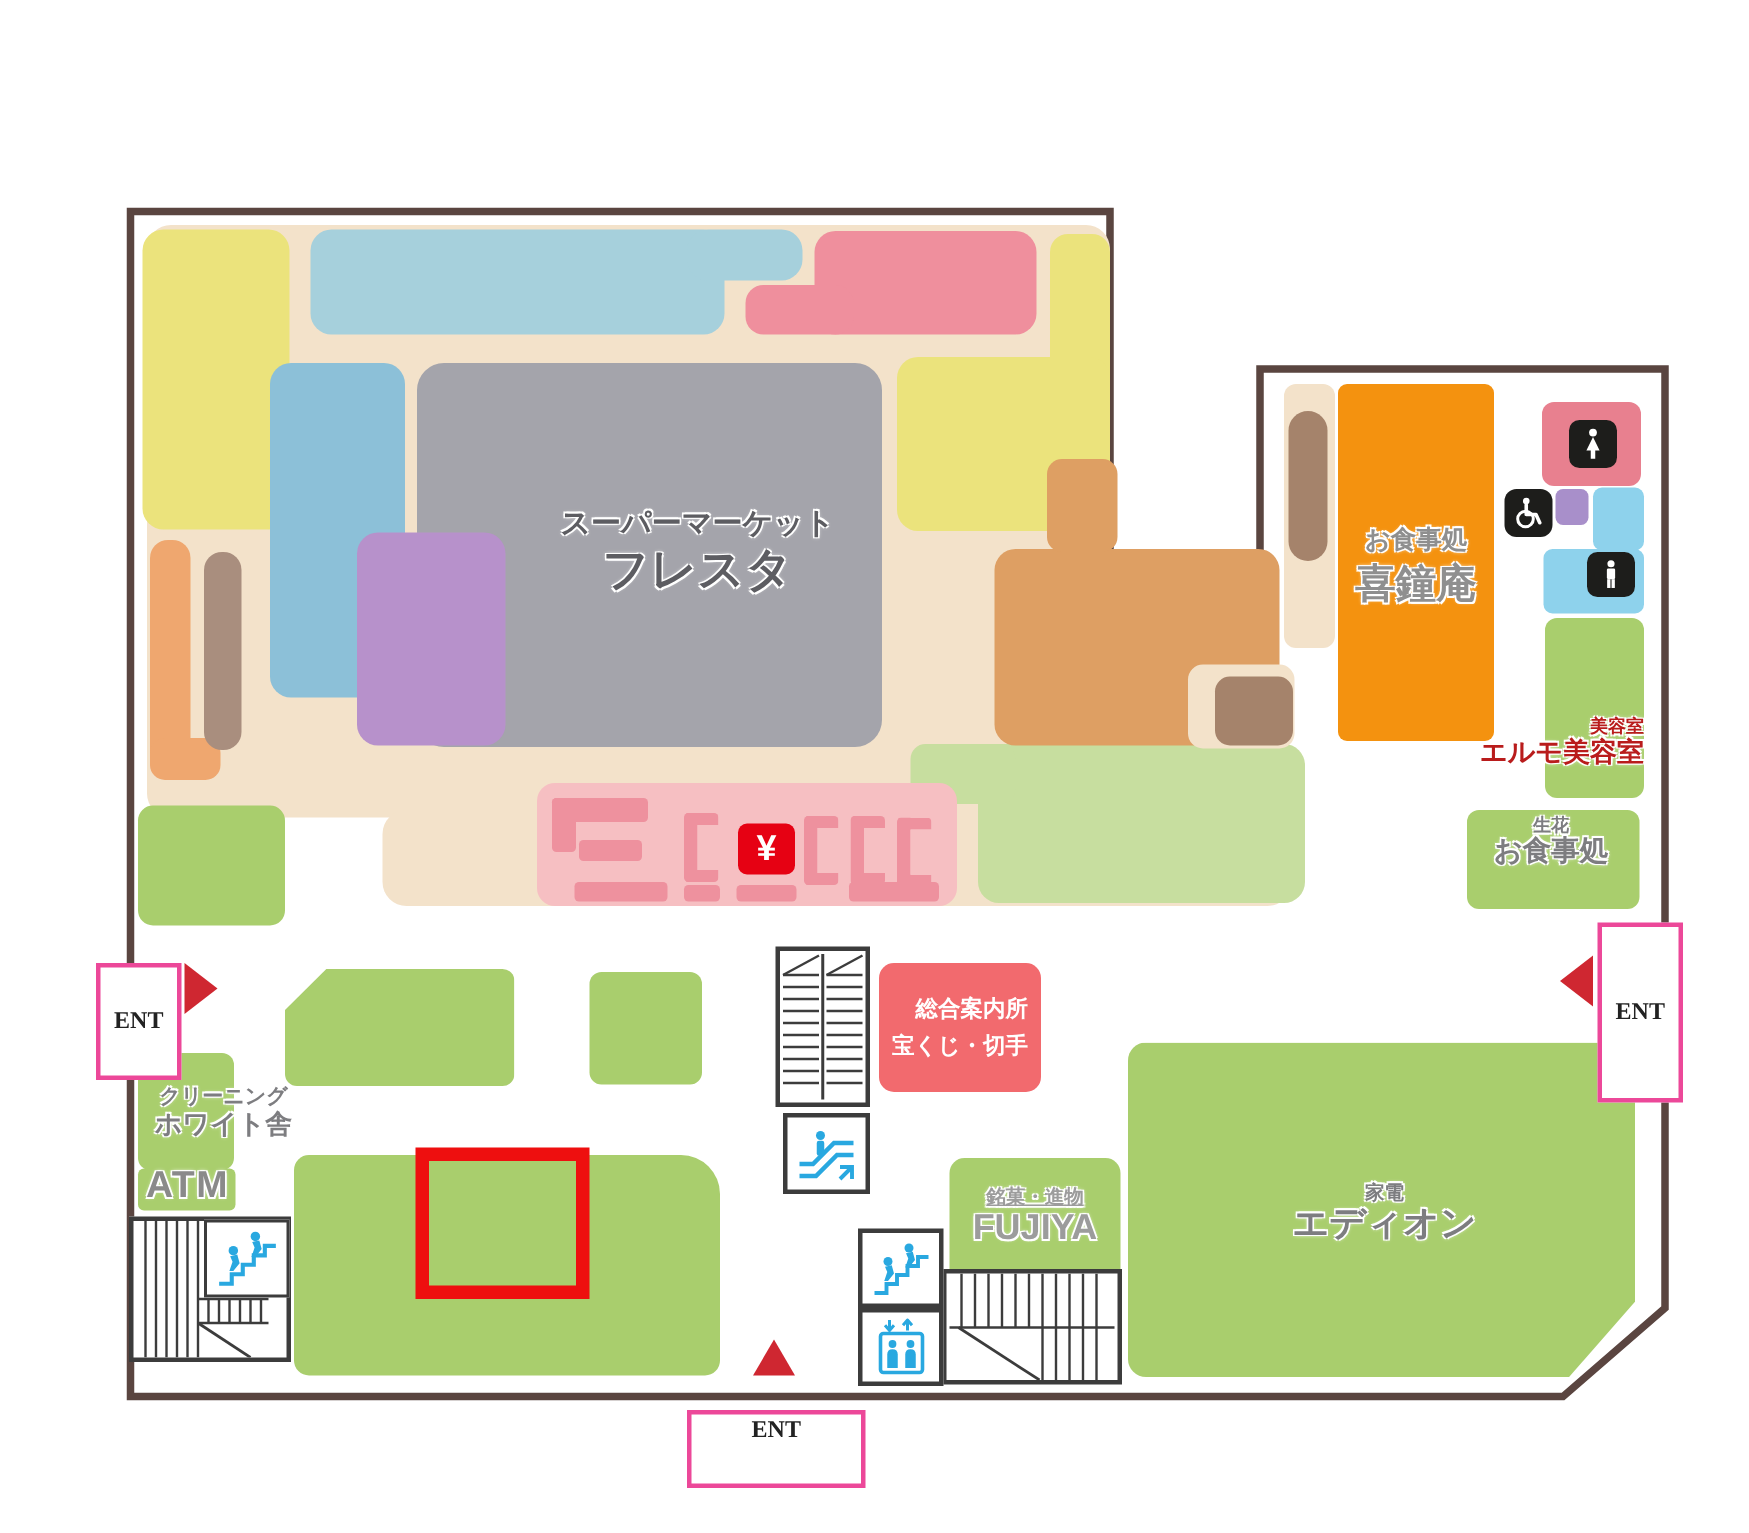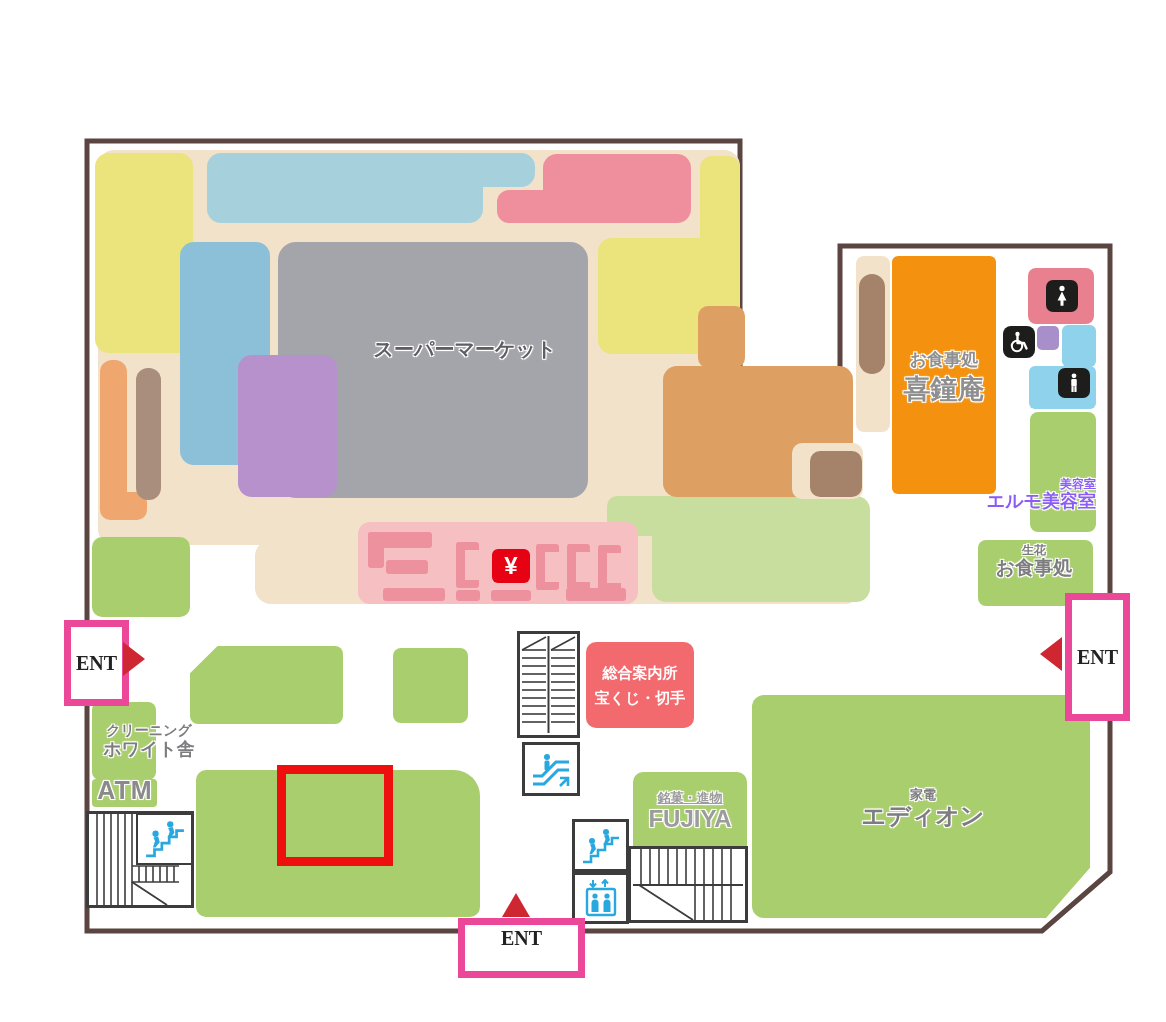--- a/index.html
+++ b/index.html
@@ -7,23 +7,23 @@
          font-family:"Liberation Sans","DejaVu Sans",sans-serif;}
   .blk{position:absolute;border-radius:12px;}
   svg.overlay{position:absolute;left:0;top:0;}
   .title{position:absolute;left:42px;top:28px;font-size:58px;font-weight:800;color:#111;
          letter-spacing:4px;font-family:"DejaVu Sans",sans-serif;}
   .lbl{position:absolute;text-align:center;font-weight:bold;color:#6e6e72;line-height:1.18;
        white-space:nowrap;
        text-shadow:-1px -1px 0 #fff,1px -1px 0 #fff,-1px 1px 0 #fff,1px 1px 0 #fff,0 0 3px #fff;}
   .lbl .sub{display:block;}
   .lbl .name{display:block;}
-  .ent{position:absolute;background:#fff;border:7px solid #ec4899;display:flex;
+  .ent{position:absolute;background:#fff;border:3px solid #ec4899;display:flex;
        align-items:center;justify-content:center;
-       font-family:"Liberation Serif","DejaVu Serif",serif;font-weight:bold;font-size:20px;color:#222;}
+       font-family:"Liberation Serif","DejaVu Serif",serif;font-weight:bold;font-size:16px;color:#222;margin-top:22px;}
   .tri{position:absolute;width:0;height:0;}
   .iconbox{position:absolute;background:#fff;border:3px solid #3c3c3c;display:flex;
            align-items:center;justify-content:center;}
   .blacksq{position:absolute;background:#1d1d1b;border-radius:7px;display:flex;
            align-items:center;justify-content:center;}
   .bracket{position:absolute;width:14px;height:30px;border-left:9px solid #ee919e;
            border-top:8px solid #ee919e;border-bottom:8px solid #ee919e;border-radius:3px;}
   .pinkbar{position:absolute;background:#ee919e;border-radius:3px;}
   .yen{position:absolute;background:#e60113;border-radius:6px;color:#fff;font-weight:800;
        font-size:24px;display:flex;align-items:center;justify-content:center;}
@@ -153,21 +153,21 @@
       <path d="M3 27 H12 L26 13 H39" fill="none" stroke="#29a8e0" stroke-width="3"></path>
       <path d="M3 35 H14 L28 21 H39" fill="none" stroke="#29a8e0" stroke-width="3"></path>
       <circle cx="17" cy="8" r="3" fill="#29a8e0"></circle>
       <rect x="14.5" y="11.5" width="5" height="10" rx="1.5" fill="#29a8e0"></rect>
       <path d="M30 37 L38 29 M38 37 V29 H30" fill="none" stroke="#29a8e0" stroke-width="2.6"></path>
     </svg>
   </div>
 
   <div class="blk" style="left:586px;top:642px;width:108px;height:86px;background:#f26a6e;border-radius:10px;display:flex;flex-direction:column;align-items:center;justify-content:center;">
     <div style="color:#fff;font-weight:bold;font-size:15px;line-height:1.7;text-align:center;">
-      <span style="display:block;">総合案内所</span>
+      <span style="display:block;text-align:right;">総合案内所</span>
       <span style="display:block;text-align:center;">宝くじ・切手</span>
     </div>
   </div>
 
   <div class="iconbox" style="left:628px;top:846px;width:114px;height:71px;border-width:3px;">
     <svg width="114" height="71" viewBox="0 0 114 71">
       <line x1="2" y1="36" x2="112" y2="36" stroke="#3c3c3c" stroke-width="1.8"></line>
       <g stroke="#3c3c3c" stroke-width="1.6">
         <line x1="10" y1="0" x2="10" y2="36"></line>
           <line x1="19" y1="0" x2="19" y2="36"></line>
@@ -238,26 +238,27 @@
         <path d="M9 16.5 L13.5 15.5 L15 21 L11 26 H8.5 L10.5 20 Z" fill="#29a8e0"></path>
       <circle cx="25" cy="4" r="3" fill="#29a8e0"></circle>
         <path d="M23 7.5 L27.5 6.5 L29 12 L25 17 H22.5 L24.5 11 Z" fill="#29a8e0"></path>
     </svg>
   </div>
 
   <div class="hl" style="left:277px;top:765px;width:98px;height:83px;"></div>
 
   <div class="lbl" style="left:330px;top:338px;width:270px;color:#5d5d62;">
     <span class="sub" style="font-size:20px;">スーパーマーケット</span>
+    <span class="name" style="font-size:31px;">フレスタ</span>
   </div>
   <div class="lbl" style="left:890px;top:350px;width:108px;color:#8f8f8f;">
     <span class="sub" style="font-size:17px;">お食事処</span>
     <span class="name" style="font-size:27px;margin-top:4px;">喜鐘庵</span>
   </div>
-  <div class="lbl" style="left:946px;top:477px;width:150px;text-align:right;color:#8b5cf6;">
+  <div class="lbl" style="left:946px;top:477px;width:150px;text-align:right;color:#b91c1c;">
     <span class="sub" style="font-size:12px;">美容室</span>
     <span class="name" style="font-size:18px;">エルモ美容室</span>
   </div>
   <div class="lbl" style="left:972px;top:543px;width:124px;color:#7d7d80;">
     <span class="sub" style="font-size:12px;">生花</span>
     <span class="name" style="font-size:19px;">お食事処</span>
   </div>
   <div class="lbl" style="left:84px;top:722px;width:130px;color:#7d7d80;">
     <span class="sub" style="font-size:14px;">クリーニング</span>
     <span class="name" style="font-size:18px;text-align:center;">ホワイト舎</span>

